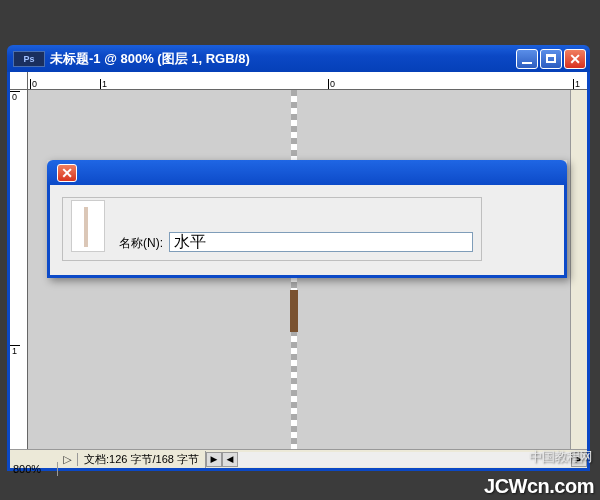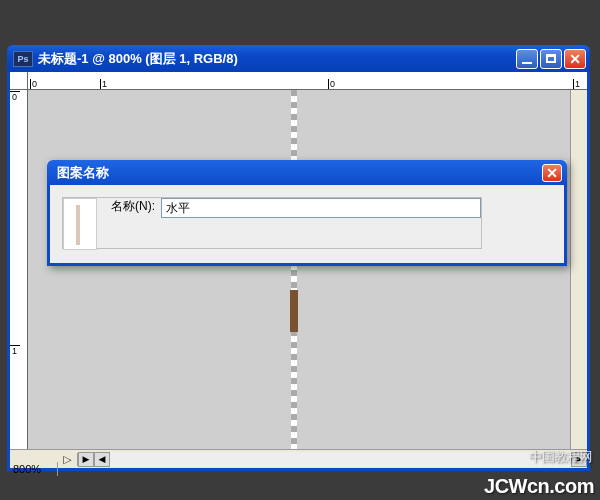--- a/index.html
+++ b/index.html
@@ -15,21 +15,21 @@
   position: absolute; left: 7px; top: 45px; width: 583px; height: 426px;
 }
 .titlebar {
   height: 27px;
   background: linear-gradient(to bottom, #1b5fdc 0%, #0b48c5 40%, #0540b8 100%);
   border-radius: 6px 6px 0 0;
   display: flex; align-items: center;
   padding-left: 6px;
 }
 .app-icon {
-  width: 20px; height: 16px; background: #1a2f5e;
+  width: 32px; height: 16px; background: #1a2f5e;
   border: 1px solid #4a6fb0; margin-right: 5px;
   display: flex; align-items: center; justify-content: center;
   color: #a0c0ff; font-size: 9px; font-weight: bold;
 }
 .title-text { color: #fff; font-weight: bold; font-size: 13px; flex: 1; }
 .win-btns { display: flex; gap: 2px; padding-right: 4px; }
 .win-btn {
   width: 22px; height: 20px; border-radius: 3px;
   display: flex; align-items: center; justify-content: center;
   border: 1px solid #fff;
@@ -108,34 +108,35 @@
   border: 1px solid #fff; border-radius: 3px;
   display: flex; align-items: center; justify-content: center;
 }
 .dlg-body {
   background: #eeeeee;
   border: 3px solid #0c4ac8; border-top: none;
   padding: 12px 12px 14px 12px;
 }
 .dlg-inner {
   border: 1px solid #bfbfbf; background: #eeeeee;
-  height: 52px; display: flex; align-items: flex-start;
+  height: 64px; display: flex; align-items: flex-end;
+  padding: 8px;
 }
 .thumb {
   width: 34px; height: 52px; border: 1px solid #ccc; background: #fff;
   margin-right: 14px; position: relative;
 }
 .thumb::after {
   content: ""; position: absolute; left: 12px; top: 6px; width: 4px; height: 40px;
   background: #b89070; opacity: 0.5;
 }
 .name-label { margin-right: 6px; font-size: 12px; }
 .name-input {
   flex: 1; height: 20px; border: 1px solid #7f9db9;
-  background: #fff; padding: 1px 4px; font-size: 12px;
+  background: #fff; padding: 1px 4px; font-size: 16px;
 }
 .btn-col {
   position: absolute; right: 18px; top: 35px;
   display: flex; flex-direction: column; gap: 6px;
 }
 .dbtn {
   width: 66px; height: 21px;
   border: 1px solid #333; background: #f4f4f4;
   font-size: 12px; text-align: center; line-height: 19px;
   box-shadow: inset 0 0 0 1px #ddd;
@@ -208,33 +209,33 @@
       </div>
       <div class="canvas">
         <div class="dash-col"></div>
         <div class="brown-bar"></div>
       </div>
       <div class="scroll-v"></div>
     </div>
     <div class="statusbar">
       <div class="sb-zoom">800%</div>
       <div class="sb-play">▷</div>
+      <div class="sb-doc">文档:126 字节/168 字节</div>
       <div class="sb-arrow">▶</div>
       <div class="sb-scroll">
         <div class="sb-arrow">◀</div>
         <div class="sb-track"></div>
         <div class="sb-arrow">▶</div>
       </div>
     </div>
   </div>
 </div>
 
 <div class="dialog">
   <div class="dlg-title">
-    <div class="dlg-title-text">图案名称</div>
     <div class="dlg-close">
         <div class="x-glyph">✕</div>
       </div>
   </div>
   <div class="dlg-body" style="position:relative">
     <div class="dlg-inner" style="width:420px">
       <div class="thumb"></div>
       <span class="name-label">名称(N):</span>
       <input class="name-input" value="水平" style="">
     </div>

